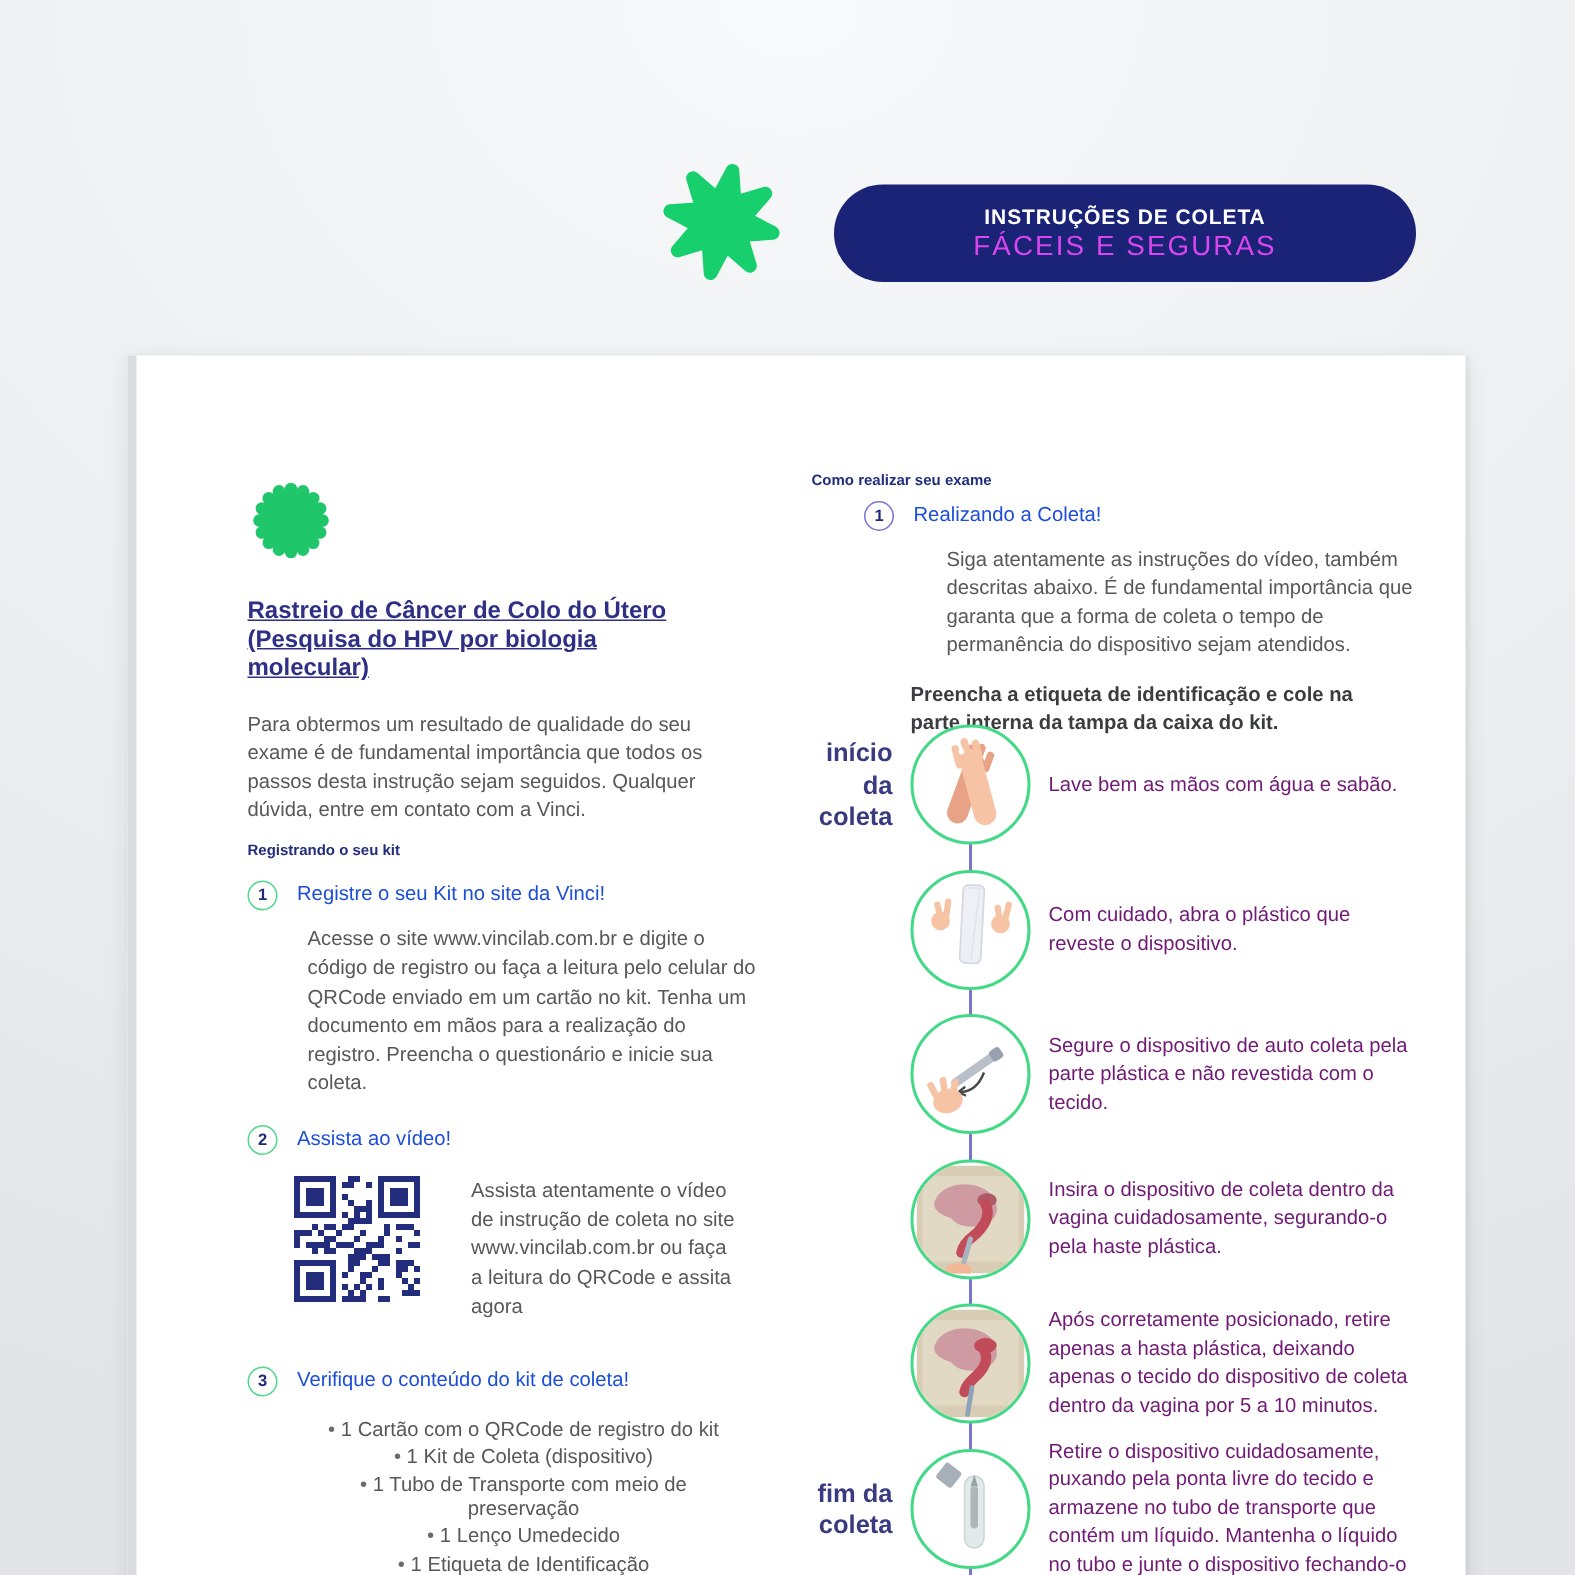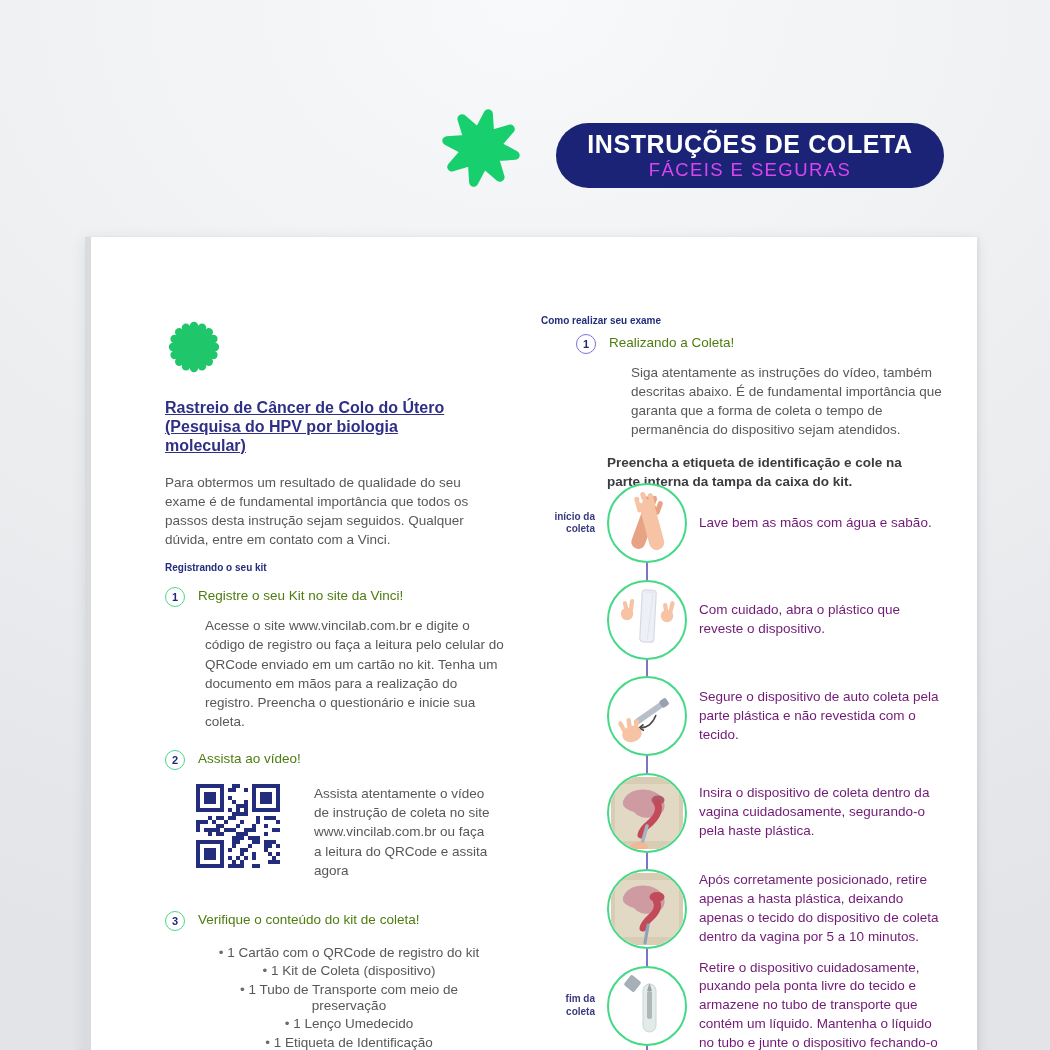--- a/index.html
+++ b/index.html
@@ -3,54 +3,54 @@
 <meta charset="utf-8">
 <style>
   html,body{margin:0;padding:0;}
   body{width:1050px;height:1050px;overflow:hidden;font-family:"Liberation Sans",sans-serif;}
   .stage{position:relative;width:1050px;height:1050px;overflow:hidden;
          background:radial-gradient(120% 95% at 50% 0%, #f8f9fa 0%, #eef0f2 45%, #e2e4e7 100%);}
   
   .brand-star{position:absolute;left:440px;top:107px;}
   .badge{position:absolute;left:556px;top:123px;width:388px;height:65px;border-radius:33px;
          background:#1a2376;color:#fff;display:flex;flex-direction:column;align-items:center;justify-content:center;line-height:1.22;}
-  .badge-title{font-size:25px;font-weight:700;letter-spacing:.6px;}
+  .badge-title{font-size:14px;font-weight:700;letter-spacing:.6px;}
   .badge-sub{font-size:18.5px;font-weight:400;letter-spacing:1.4px;color:#d946ef;}
   
   .page{position:absolute;left:85px;top:237px;width:886px;height:880px;background:#ffffff;
         border-left:6px solid #d9dbde;box-shadow:0 3px 14px rgba(40,45,60,.10), 2px 0 3px rgba(40,45,60,.05);}
   .col-left{position:absolute;left:74px;top:75px;width:330px;}
   .col-right{position:absolute;left:450px;top:78px;width:404px;}
   h1,h2,h3,p,ul{margin:0;padding:0;}
   .title{color:#2f2f85;font-size:16px;font-weight:700;line-height:1.2;margin:22px 0 17px 0;width:300px;text-decoration:underline;}
   .body-text{color:#57585b;font-size:13.5px;line-height:1.42;}
   .section-h{color:#222d7d;font-size:10px;font-weight:700;margin:13px 0 15px 0;}
   .num-row{display:flex;align-items:flex-start;margin-bottom:9px;}
   .num-circle{flex:0 0 auto;width:18px;height:18px;border-radius:50%;border:1.6px solid #4cd789;
               display:flex;align-items:center;justify-content:center;margin-right:13px;margin-top:-1px;
               font-size:11px;font-weight:700;color:#1e2a78;background:#fff;}
   .num-circle.purple{border-color:#7b74d6;}
-  .item-h{color:#4d7c0f;font-size:13.5px;font-weight:400;}
+  .item-h{color:#1d4ed8;font-size:13.5px;font-weight:400;}
   .item-body{margin-left:40px;width:300px;margin-bottom:20px;}
   .qr-row{display:flex;margin:14px 0 32px 31px;gap:19px;}
   .qr-box{flex:0 0 auto;margin-right:15px;}
   .qr-text{width:200px;}
   ul.kit-list{list-style:none;margin:14px 0 0 38px;}
   ul.kit-list li{color:#57585b;font-size:13.5px;line-height:1.21;margin-bottom:2px;text-align:center;}
   ul.kit-list li::before{content:"•  ";color:#6a6b6e;}
   
   .r-head{margin-left:35px;}
   .r-item{margin-left:35px;margin-top:9px;}
   .r-body{margin-left:90px;width:322px;margin-top:5px;}
   .r-bold{margin-left:66px;width:300px;margin-top:13px;color:#3b3c40;font-weight:700;font-size:13.5px;line-height:1.42;}
   .steps{position:absolute;left:0;top:160px;width:404px;}
   .connector{position:absolute;left:105px;top:48px;width:1.5px;height:568px;background:#7a74ce;}
   .step-row{position:relative;display:flex;align-items:center;height:96.5px;}
   .step-label{flex:0 0 66px;text-align:right;padding-right:12px;box-sizing:border-box;
-              color:#3a3a80;font-size:10px;font-weight:700;line-height:1.25;white-space:pre-line;}
+              color:#3a3a80;font-size:17px;font-weight:700;line-height:1.25;white-space:pre-line;}
   .step-circ-col{flex:0 0 80px;display:flex;justify-content:center;}
   .step-circle{width:76px;height:76px;border-radius:50%;border:2px solid #43d986;background:#fff;
                overflow:hidden;display:flex;align-items:center;justify-content:center;position:relative;z-index:1;}
   .step-circle svg{display:block;}
   .step-text{flex:1;margin-left:12px;width:240px;color:#701a75;font-size:13.5px;line-height:1.4;}
 </style>
 </head>
 <body>
 
 <div class="stage">

